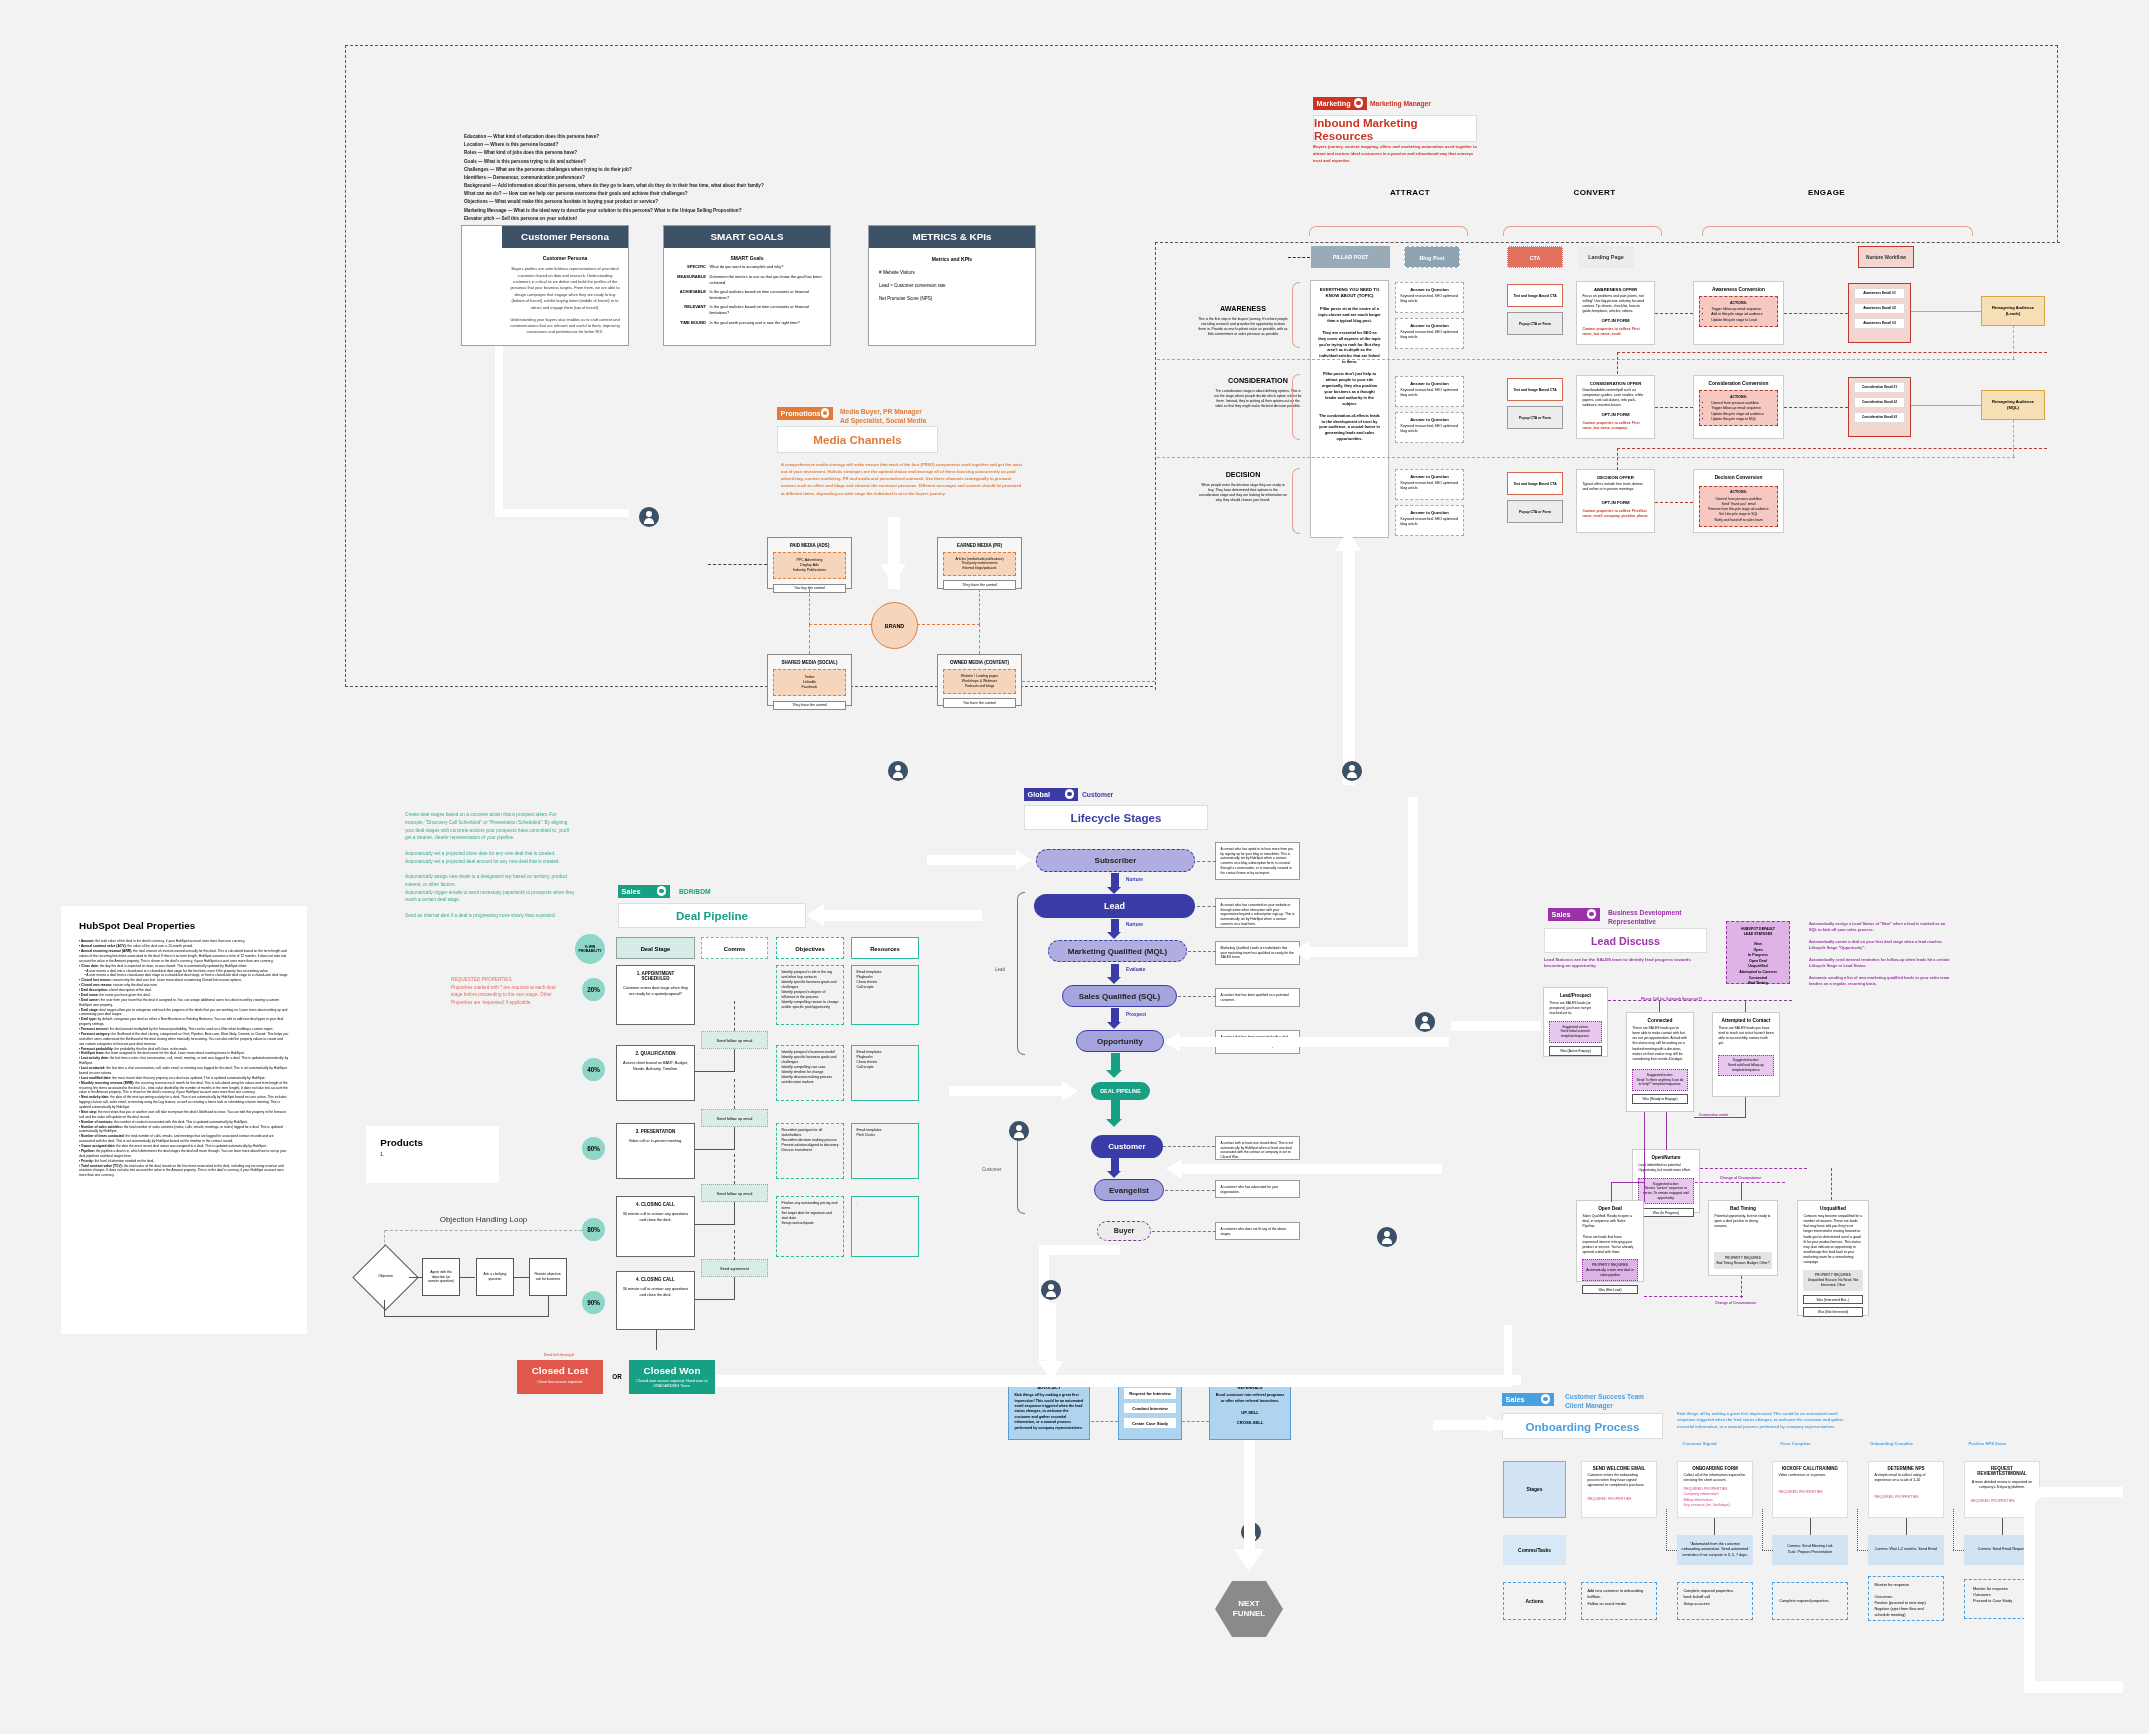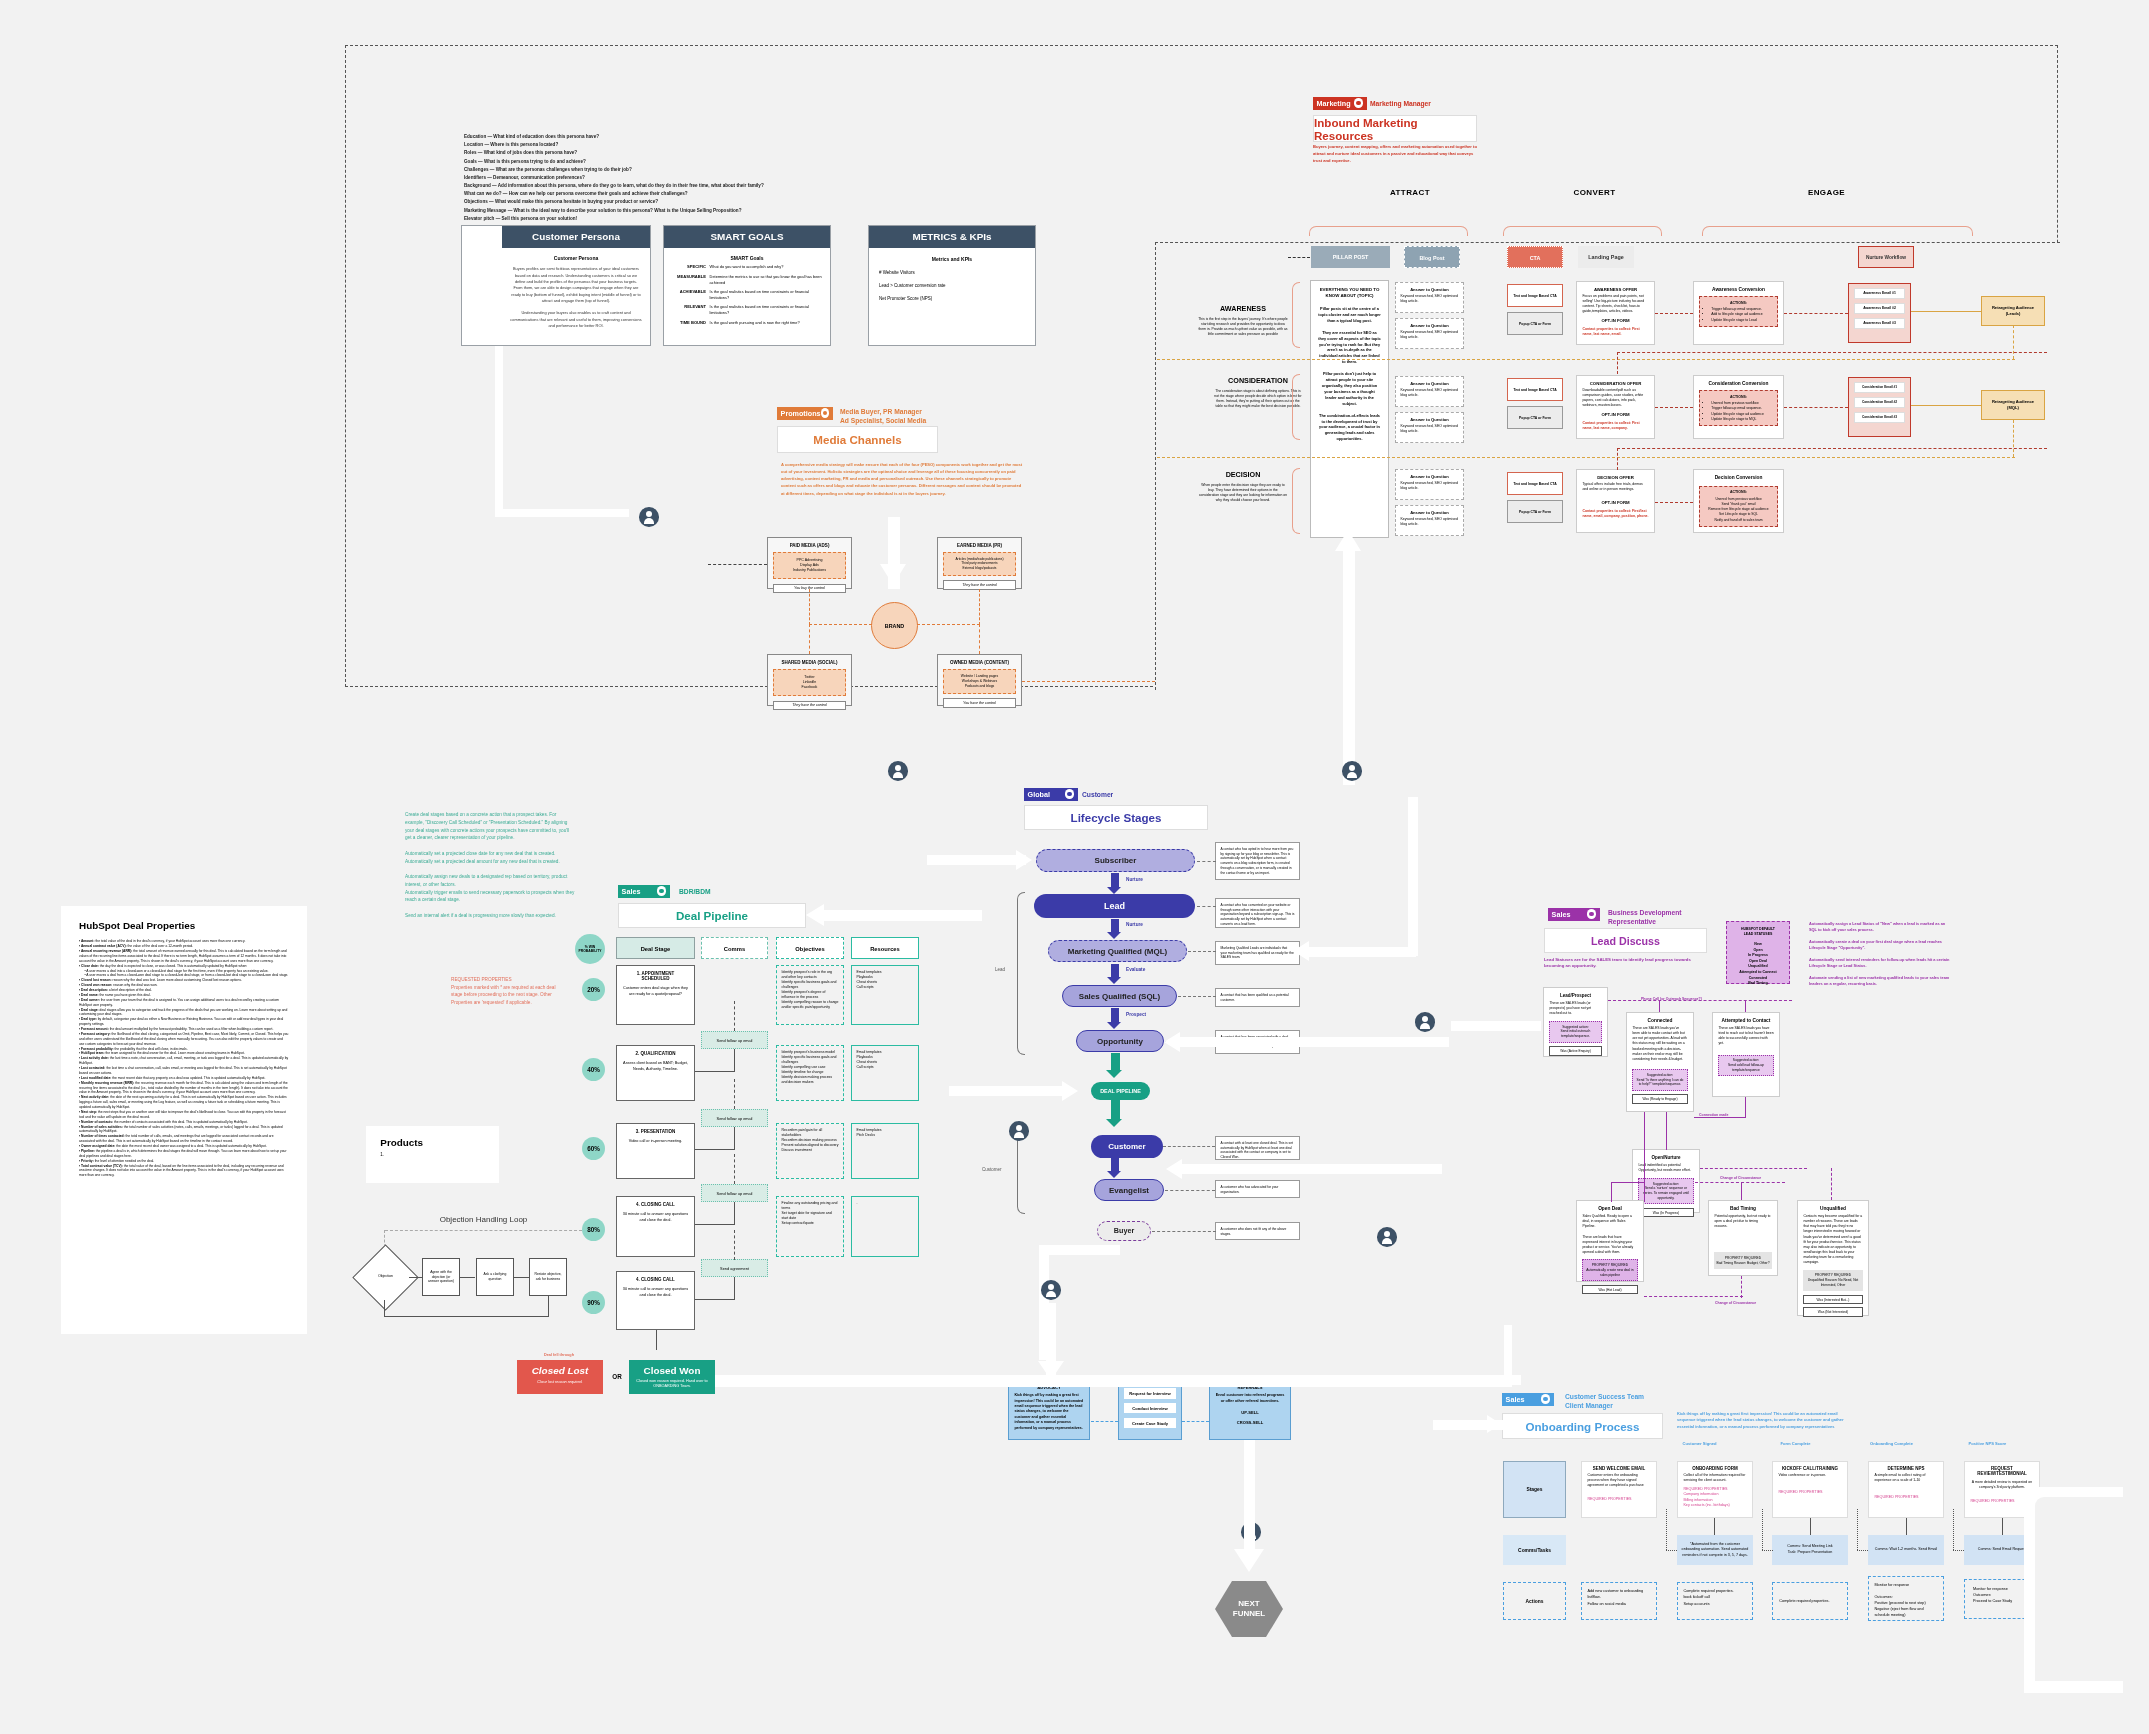--- a/index.html
+++ b/index.html
@@ -44,21 +44,21 @@
   <div style="font-size:4.6px;font-weight:bold;line-height:1.78;color:#222;">Goals — What is this persona trying to do and achieve?</div>
   <div style="font-size:4.6px;font-weight:bold;line-height:1.78;color:#222;">Challenges — What are the personas challenges when trying to do their job?</div>
   <div style="font-size:4.6px;font-weight:bold;line-height:1.78;color:#222;">Identifiers — Demeanour, communication preferences?</div>
   <div style="font-size:4.6px;font-weight:bold;line-height:1.78;color:#222;">Background — Add information about this persona, where do they go to learn, what do they do in their free time, what about their family?</div>
   <div style="font-size:4.6px;font-weight:bold;line-height:1.78;color:#222;">What can we do? — How can we help our persona overcome their goals and achieve their challenges?</div>
   <div style="font-size:4.6px;font-weight:bold;line-height:1.78;color:#222;">Objections — What would make this persona hesitate in buying your product or service?</div>
   <div style="font-size:4.6px;font-weight:bold;line-height:1.78;color:#222;">Marketing Message — What is the ideal way to describe your solution to this persona? What is the Unique Selling Proposition?</div>
   <div style="font-size:4.6px;font-weight:bold;line-height:1.78;color:#222;">Elevator pitch — Sell this persona on your solution!</div>
 </div>
 
-<div class="abs card" style="left:461px;top:225px;width:190px;height:121px;padding-left:40px;">
+<div class="abs card" style="left:461px;top:225px;width:168px;height:121px;padding-left:40px;">
   <div class="hdr" style="height:22.4px;line-height:22.4px;font-size:9.9px;">Customer Persona</div>
   <div style="padding:6.3px 8px;">
     <div class="c b" style="font-size:5px;margin-bottom:5.4px;">Customer Persona</div>
     <div class="c" style="font-size:3.9px;line-height:1.65;color:#333;">Buyers profiles are semi fictitious representations of your ideal customers based on data and research. Understanding customers is critical so we define and build the profiles of the personas that your business targets. From them, we are able to design campaigns that engage when they are ready to buy (bottom of funnel), exhibit buying intent (middle of funnel) or to attract and engage them (top of funnel).</div>
     <div class="c" style="font-size:3.9px;line-height:1.65;color:#333;margin-top:5.4px;">Understanding your buyers also enables us to craft content and communications that are relevant and useful to them, improving conversions and performance for better ROI.</div>
   </div>
 </div>
 
 <div class="abs card" style="left:663px;top:225px;width:168px;height:121px;">
   <div class="hdr" style="height:22.4px;line-height:22.4px;font-size:9.9px;">SMART GOALS</div>
@@ -519,21 +519,21 @@
 <div class="ln" style="left:734px;top:1154px;width:0;height:29.6px;border-left:0.9px dashed #555;"></div>
 <div class="ln" style="left:734px;top:1202px;width:0;height:22.4px;border-left:0.9px solid #555;"></div>
 <div class="ln" style="left:695px;top:1224px;width:40px;height:0;border-top:0.9px solid #555;"></div>
 <div class="ln" style="left:734px;top:1230px;width:0;height:29.6px;border-left:0.9px dashed #555;"></div>
 <div class="ln" style="left:734px;top:1277px;width:0;height:22.4px;border-left:0.9px solid #555;"></div>
 <div class="ln" style="left:695px;top:1299px;width:40px;height:0;border-top:0.9px solid #555;"></div>
 <div class="ln" style="left:656px;top:1330px;width:0;height:19.7px;border-left:0.9px solid #555;"></div>
 <div class="ln" style="left:385px;top:1230px;width:197px;height:0;border-top:0.9px dashed #aaa;"></div>
 
 <div class="abs" style="left:544px;top:1353px;font-size:3.8px;color:#e2705c;font-weight:bold;">Deal fell through</div>
-<div class="abs c" style="left:517px;top:1360px;width:86px;height:34px;background:#e2574c;color:#fff;padding-top:4.5px;font-style:italic;">
+<div class="abs c" style="left:517px;top:1360px;width:86px;height:34px;background:#e2574c;color:#fff;padding-top:4.5px;">
   <div class="b" style="font-size:9.9px;">Closed Lost</div>
   <div style="font-size:3.8px;margin-top:4.5px;">Close lost reason required.</div>
 </div>
 <div class="abs b c" style="left:609px;top:1373px;width:16px;font-size:6.3px;">OR</div>
 <div class="abs c" style="left:629px;top:1360px;width:86px;height:34px;background:#18a085;color:#fff;padding-top:4.5px;">
   <div class="b" style="font-size:9.9px;">Closed Won</div>
   <div style="font-size:3.8px;margin-top:3.6px;line-height:1.4;">Closed won reason required. Hand over to ONBOARDING Team.</div>
 </div>
 <div class="wharr" style="left:715px;top:1375px;width:806px;height:9.9px;"></div>
 <div class="wharr" style="left:1512px;top:1451px;width:9.9px;height:-63px;"></div>

